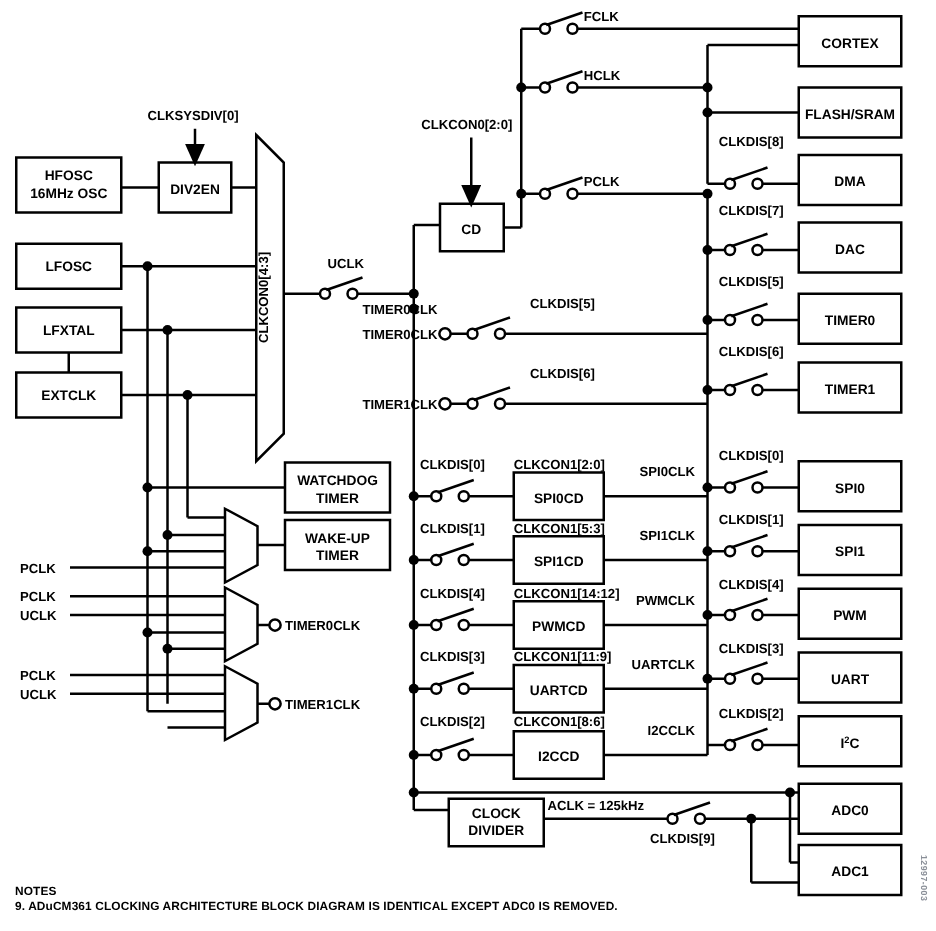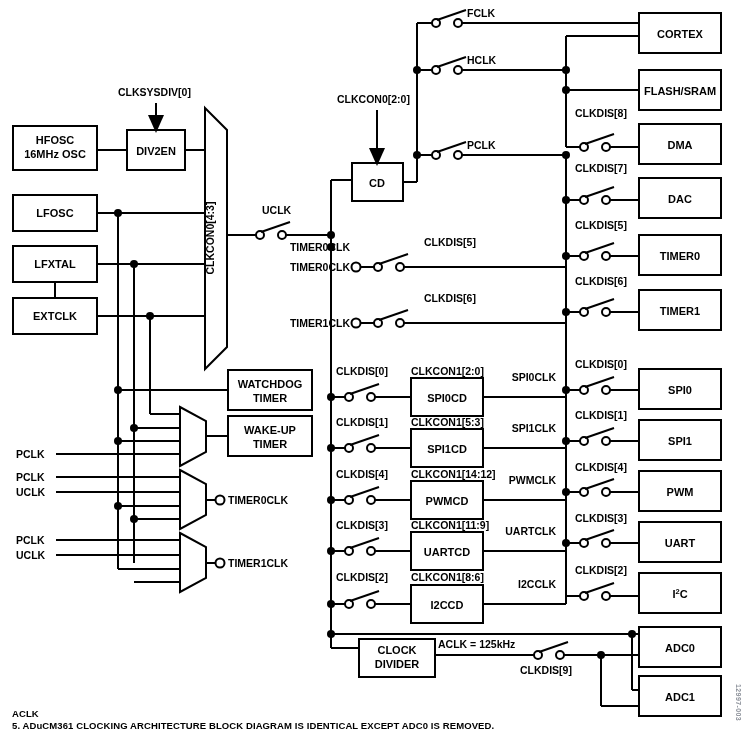--- a/index.html
+++ b/index.html
@@ -459,17 +459,17 @@
   <circle cx="601" cy="655" r="4" fill="#000"></circle>
   <line x1="601" y1="655" x2="601" y2="706" stroke="#000" stroke-width="2"></line>
   <line x1="601" y1="706" x2="639" y2="706" stroke="#000" stroke-width="2"></line>
   <circle cx="632" cy="634" r="4" fill="#000"></circle>
   <line x1="632" y1="634" x2="632" y2="690" stroke="#000" stroke-width="2"></line>
   <line x1="632" y1="690" x2="639" y2="690" stroke="#000" stroke-width="2"></line>
   <line x1="632" y1="634" x2="639" y2="634" stroke="#000" stroke-width="2"></line>
 </svg>
 
 <div class="notes">
-  <div>ACLK</div>
-  <div>5. ADuCM361 CLOCKING ARCHITECTURE BLOCK DIAGRAM IS IDENTICAL EXCEPT ADC0 IS REMOVED.</div>
+  <div>NOTES</div>
+  <div>9. ADuCM361 CLOCKING ARCHITECTURE BLOCK DIAGRAM IS IDENTICAL EXCEPT ADC0 IS REMOVED.</div>
 </div>
 
 <div class="figid">12997-003</div>
 
 </body></html>

